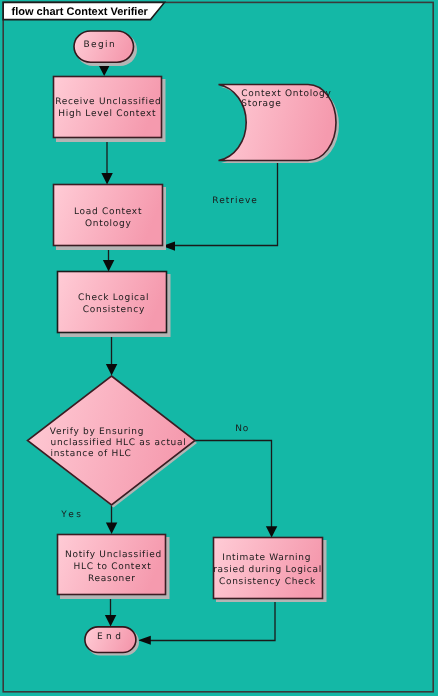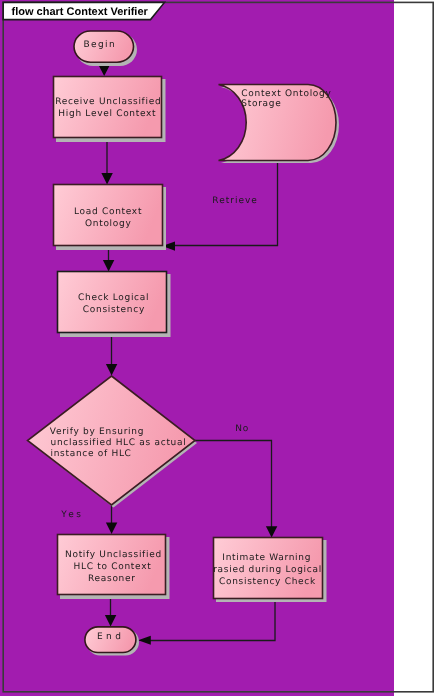--- a/index.html
+++ b/index.html
@@ -1,18 +1,18 @@
 <!DOCTYPE html>
 <html><head>
 <meta charset="utf-8">
 <title>flow chart Context Verifier</title>
 <style>
   html,body{margin:0;padding:0;background:#ffffff;-webkit-font-smoothing:antialiased;text-rendering:geometricPrecision;}
   body{width:438px;height:696px;overflow:hidden;font-family:"DejaVu Sans",sans-serif;}
-  #stage{position:relative;width:394px;height:696px;background:#a21caf;}
+  #stage{position:relative;width:438px;height:696px;background:#14b8a6;}
   svg{display:block;}
   .nodetext{font-family:"DejaVu Sans",sans-serif;font-size:9px;fill:#1b1b1b;letter-spacing:0.7px;}
   .edgelabel{font-family:"DejaVu Sans",sans-serif;font-size:9px;fill:#1b1b1b;letter-spacing:0.7px;}
   .terminaltext{font-family:"DejaVu Sans",sans-serif;font-size:9px;fill:#1b1b1b;letter-spacing:1.35px;}
   .terminaltext2{font-family:"DejaVu Sans",sans-serif;font-size:9px;fill:#1b1b1b;letter-spacing:3.4px;}
   .edgelabel2{font-family:"DejaVu Sans",sans-serif;font-size:9px;fill:#1b1b1b;letter-spacing:2.6px;}
   .edgelabel3{font-family:"DejaVu Sans",sans-serif;font-size:9px;fill:#1b1b1b;letter-spacing:1px;}
   .frametitle{font-family:"Liberation Sans",sans-serif;font-size:11px;font-weight:bold;fill:#000;}
 </style>
 </head>

